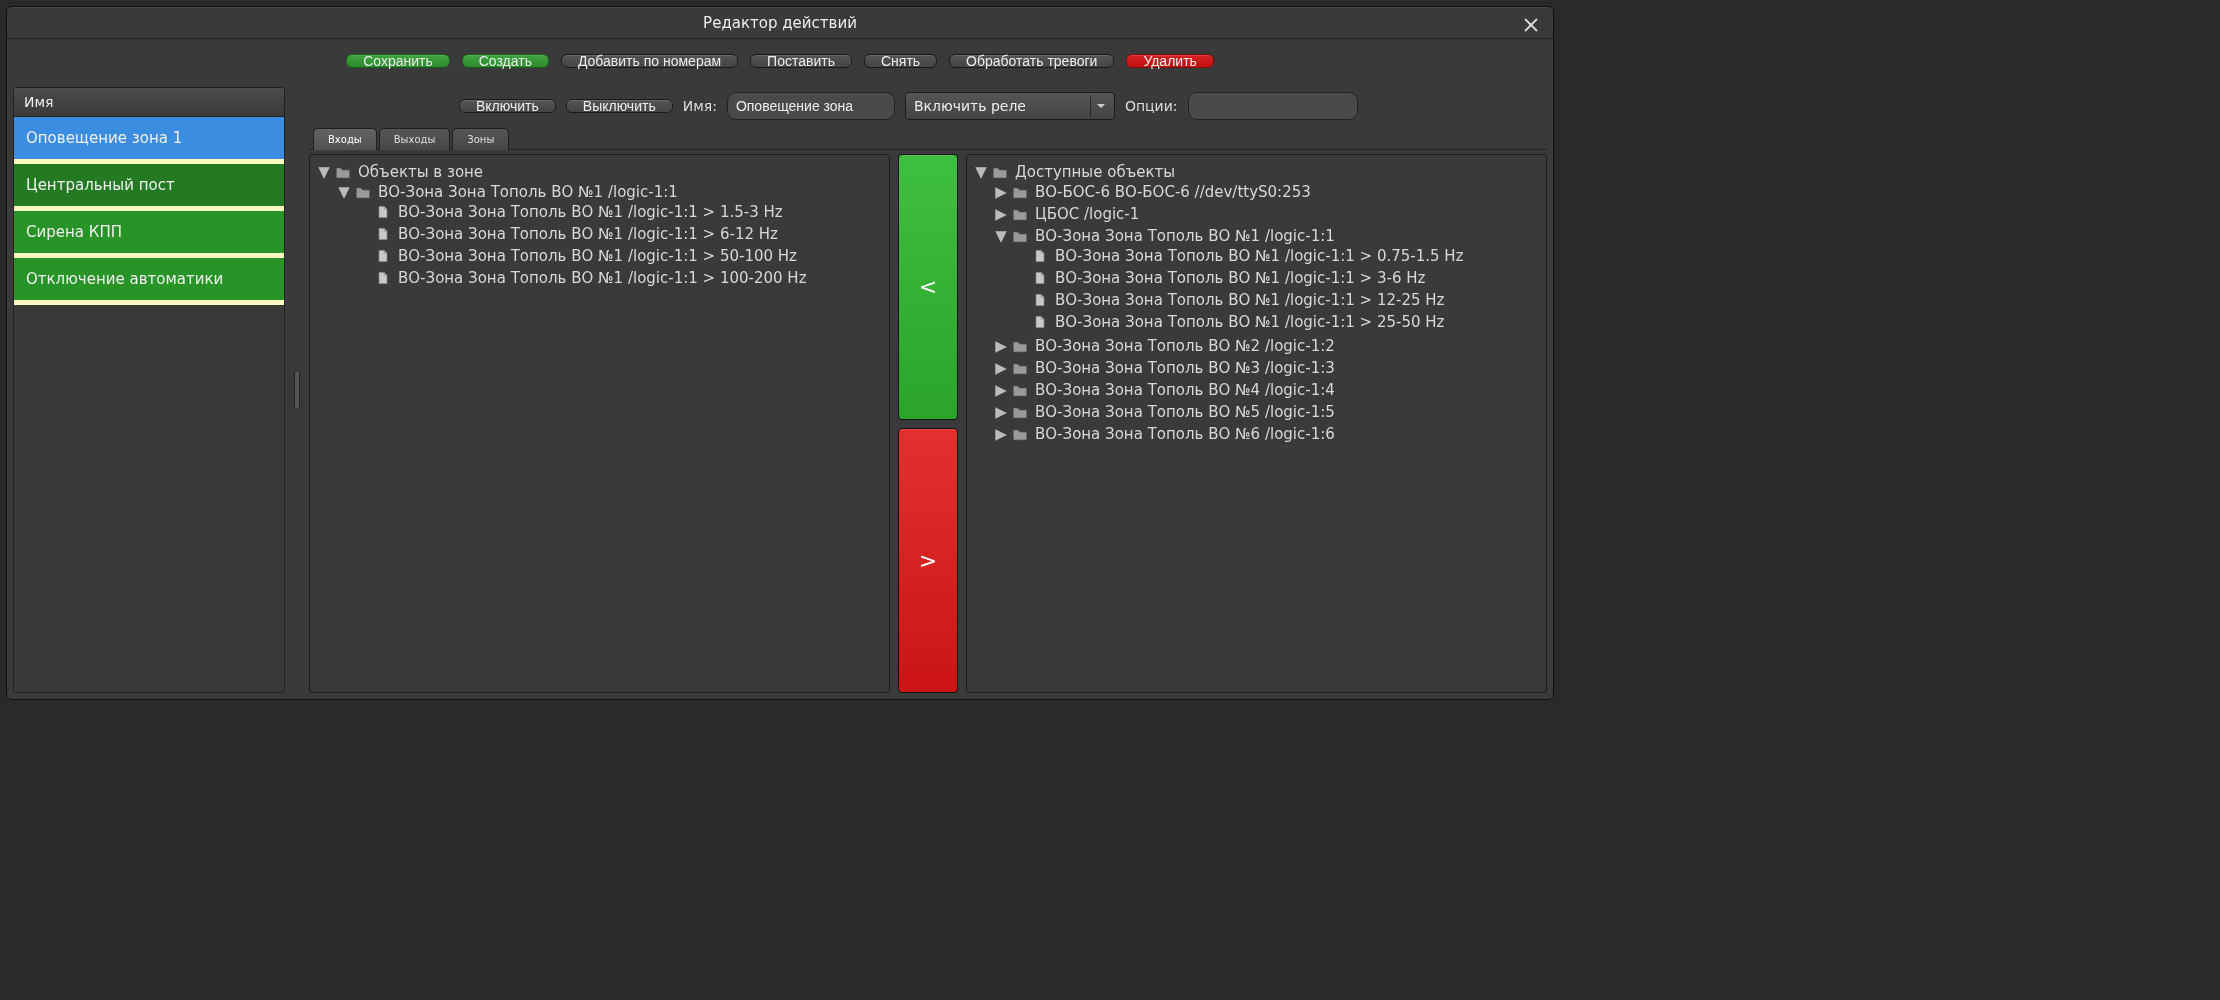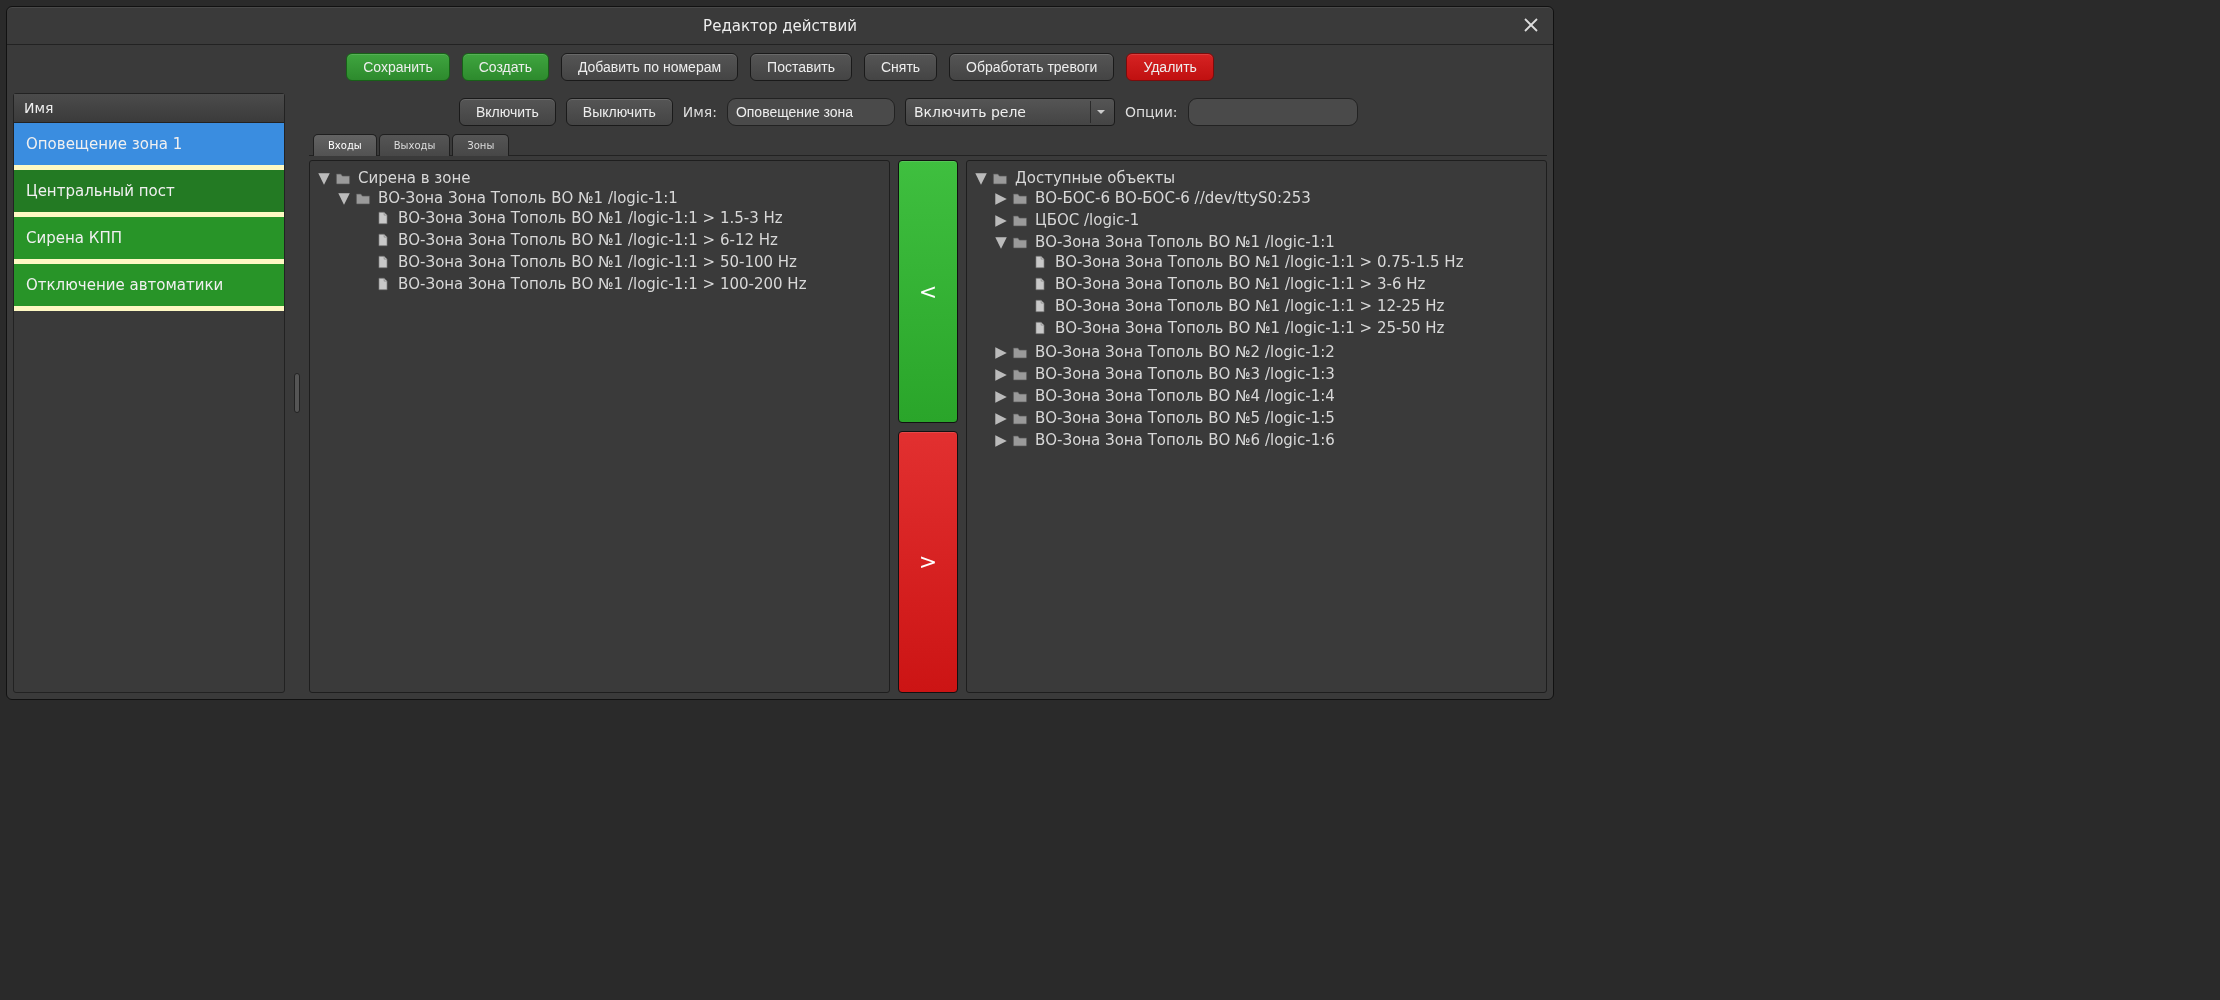--- a/index.html
+++ b/index.html
@@ -17,21 +17,21 @@
   left: 6px; top: 6px;
   width: 1548px; height: 694px;
   background: #3a3a3a;
   border: 1px solid #111;
   border-radius: 6px;
   box-shadow: inset 0 1px 0 rgba(255,255,255,0.08);
   display: flex;
   flex-direction: column;
 }
 .titlebar {
-  height: 38px;
+  height: 32px;
   display: flex;
   align-items: center;
   justify-content: center;
   position: relative;
   border-bottom: 1px solid #222;
 }
 .titlebar .title { color: #eee; font-size: 15px; }
 .titlebar .close {
   position: absolute;
   right: 8px; top: 4px;
@@ -44,21 +44,21 @@
 
 .toolbar {
   height: 44px;
   display: flex;
   align-items: center;
   justify-content: center;
   gap: 12px;
   padding: 6px 12px;
 }
 .btn {
-  height: 28px;
+  height: 14px;
   padding: 0 16px;
   border-radius: 6px;
   border: 1px solid #1a1a1a;
   background: linear-gradient(#555,#444);
   color: #eee;
   font-size: 14px;
   cursor: pointer;
   display: inline-flex;
   align-items: center;
   justify-content: center;
@@ -324,21 +324,21 @@
         <div class="tree-panel tree" id="left-tree">
             <ul>
               <li>
                 <div class="node-row">
                   <span class="toggle expandable">▼</span>
                   <span class="icon-slot">
                     <svg>
                       <use href="#sym-folder"></use>
                     </svg>
                   </span>
-                  <span class="node-label">Сирена в зоне</span>
+                  <span class="node-label">Объекты в зоне</span>
                 </div>
                 <ul>
                   <li>
                     <div class="node-row">
                       <span class="toggle expandable">▼</span>
                       <span class="icon-slot">
                         <svg>
                           <use href="#sym-folder"></use>
                         </svg>
                       </span>

